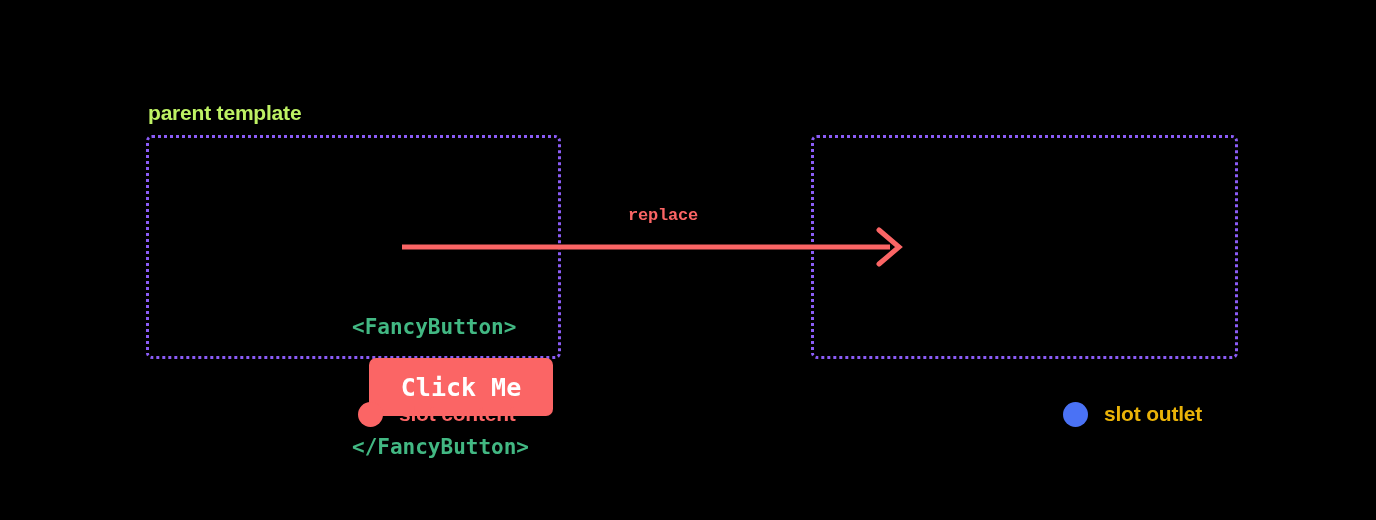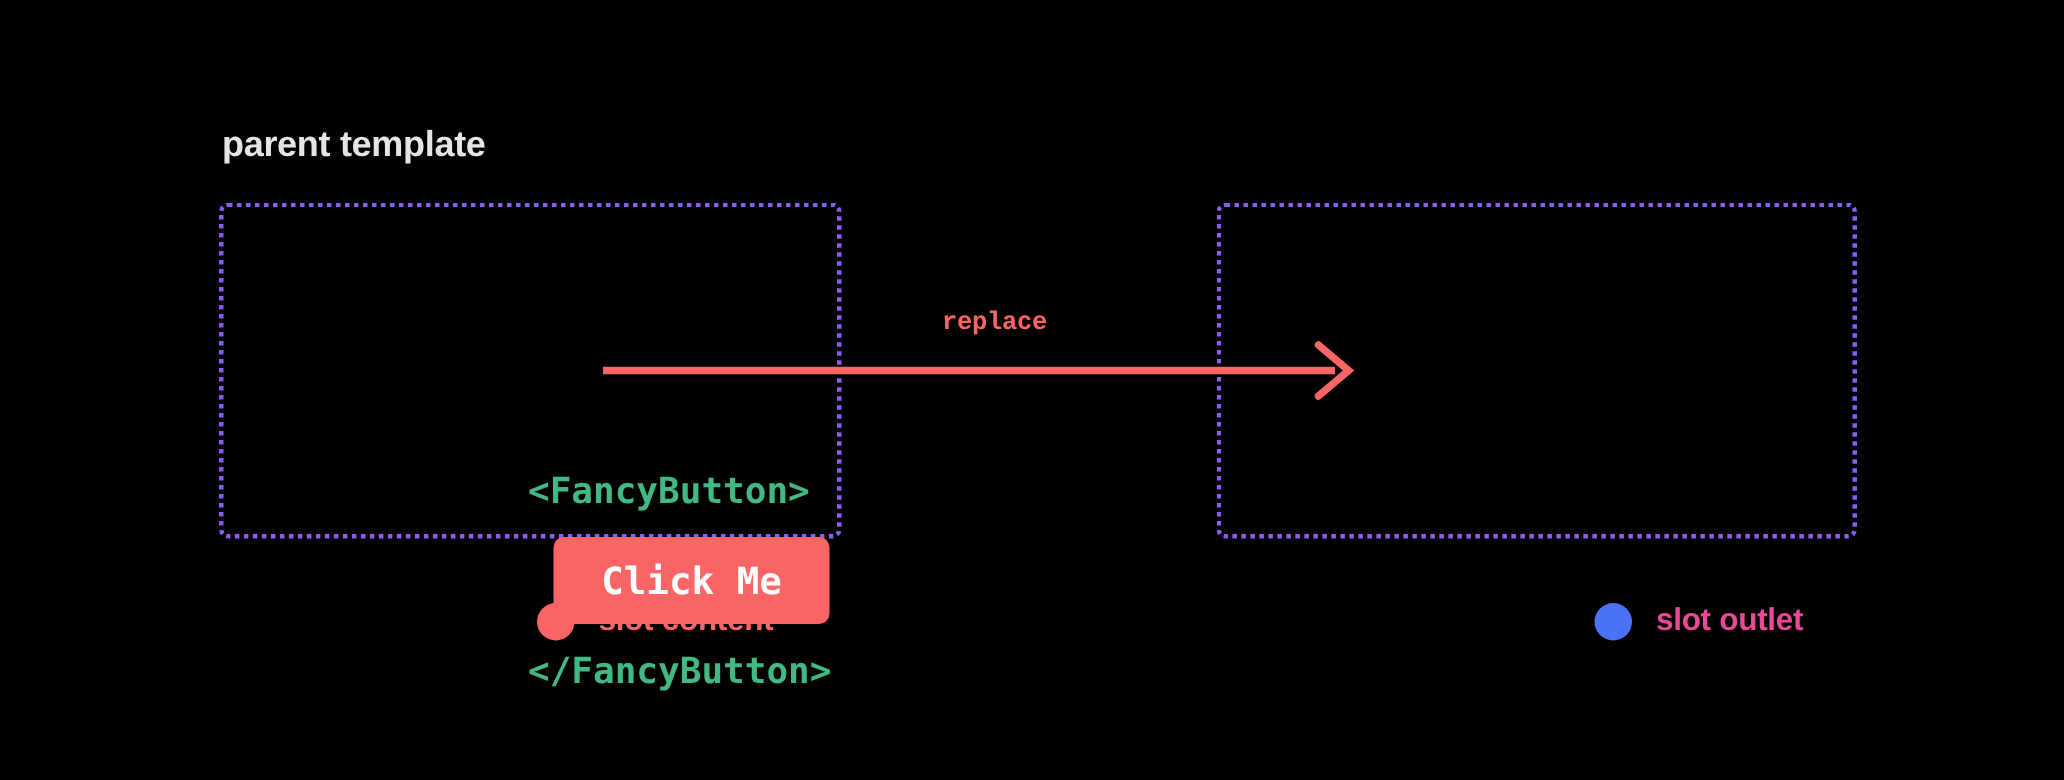--- a/index.html
+++ b/index.html
@@ -9,45 +9,46 @@
     font-family:"Liberation Sans", sans-serif;
     overflow:hidden;
   }
   .stage { position:relative; width:1376px; height:520px; }
 
   
   .panel-heading {
     position:absolute;
     font-family:"Liberation Sans", sans-serif;
     font-weight:700;
-    font-size:24px;
+    font-size:21px;
     letter-spacing:-0.2px;
-    color:#e5e5e5;
+    color:#bef264;
     white-space:nowrap;
     line-height:24px;
+    margin-top:16px;
   }
   #heading-parent { left:148px; top:85px; }
   #heading-fancybutton { left:812px; top:85px; }
 
   
   .template-box {
     position:absolute;
     border:3px dotted #8b5cf6;
     border-radius:6px;
     background:transparent;
   }
   #box-parent { left:146px; top:135px; width:415px; height:224px; }
   #box-fancybutton { left:811px; top:135px; width:427px; height:224px; }
 
   
   .code-tag {
     position:absolute;
     font-family:"DejaVu Sans Mono", "Liberation Mono", monospace;
     font-weight:700;
-    font-size:24px;
+    font-size:21px;
     color:#42b883;
     white-space:nowrap;
     line-height:28px;
     letter-spacing:0px;
   }
   #parent-open-tag  { left:203px; top:175px; }
   #parent-close-tag { left:203px; top:295px; }
 
   
   .pill {
@@ -106,21 +107,21 @@
     font-weight:700;
     font-size:21px;
     letter-spacing:-0.2px;
     line-height:24px;
   }
   #legend-slot-content { left:358px; top:402px; }
   #legend-slot-content .legend-dot { background:#fb6565; }
   #legend-slot-content .legend-label { color:#fb6565; }
   #legend-slot-outlet { left:1063px; top:402px; }
   #legend-slot-outlet .legend-dot { background:#4a72f5; }
-  #legend-slot-outlet .legend-label { color:#ec4899; }
+  #legend-slot-outlet .legend-label { color:#eab308; }
 </style>
 </head>
 <body>
 
 <div class="stage">
 
   <div id="heading-parent" class="panel-heading">parent template</div>
 
   <div id="box-parent" class="template-box">
     <div id="parent-open-tag" class="code-tag">&lt;FancyButton&gt;</div>

